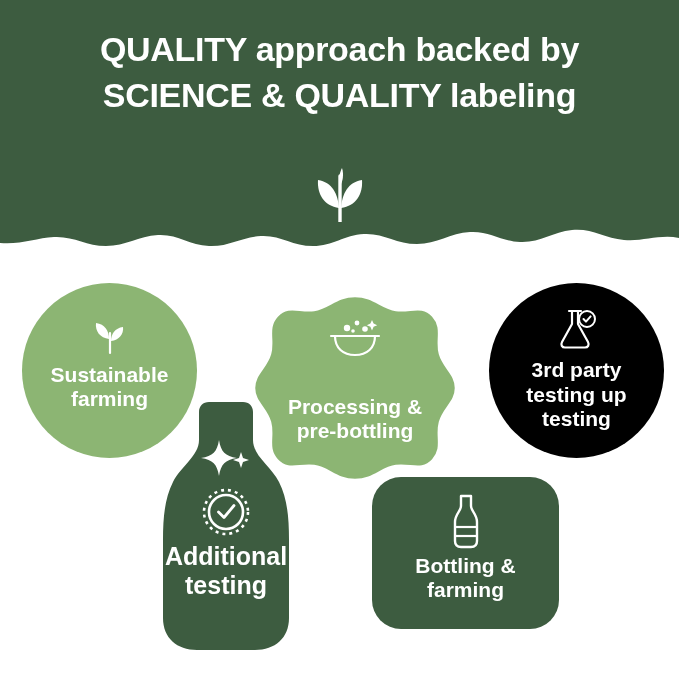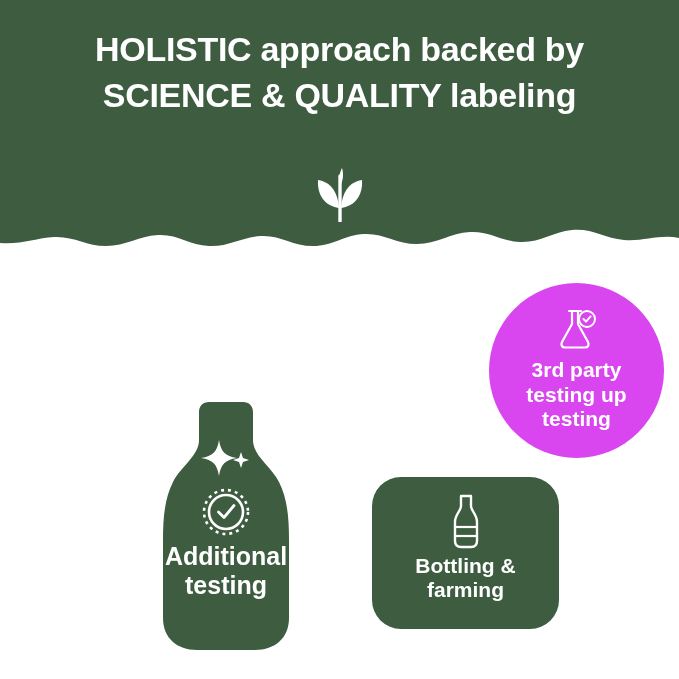--- a/index.html
+++ b/index.html
@@ -131,21 +131,21 @@
   }
   .n-processing .glyph { top: 22px; }
 
   
   .n-thirdparty {
     left: 489px;
     top: 283px;
     width: 175px;
     height: 175px;
     border-radius: 50%;
-    background: #d946ef;
+    background: #000000;
     font-size: 21px;
     padding-bottom: 26px;
     box-sizing: border-box;
   }
   .n-thirdparty .glyph { top: 24px; }
 
   
   .n-additional {
     left: 135px;
     top: 400px;
@@ -181,21 +181,21 @@
 </style>
 </head>
 <body>
 
 <div id="poster">
 
   <div class="top-band"></div>
 
   <div class="band-title">
     <div>
-      <span>HOLISTIC</span><span class="light"> approach backed by</span>
+      <span>QUALITY</span><span class="light"> approach backed by</span>
     </div>
     <div>
       <span>SCIENCE &amp; QUALITY</span><span class="light"> labeling</span>
     </div>
   </div>
 
   <svg class="sprig" viewBox="0 0 64 54">
     <path d="M32 54 C32 38 32 24 32 8" stroke="#ffffff" stroke-width="3.4" fill="none" stroke-linecap="round"></path>
     <path d="M31 40 C16 38 9 26 10 12 C24 14 30 26 31 40 Z" fill="#ffffff"></path>
     <path d="M33 40 C48 38 55 26 54 12 C40 14 34 26 33 40 Z" fill="#ffffff"></path>
@@ -203,21 +203,58 @@
   </svg>
 
   <svg class="torn-top" viewBox="0 0 679 60" preserveAspectRatio="none">
     <path d="M0,60 L679,60 L679,26 C660,22 642,30 624,28 C604,26 592,16 572,18
              C552,20 540,31 520,30 C500,29 490,19 470,20 C450,21 437,32 417,32
              C396,32 384,21 364,22 C344,23 333,34 313,34 C292,34 281,23 261,24
              C241,25 229,35 209,34 C189,33 178,22 158,23 C138,24 126,34 106,34
              C86,34 74,24 54,25 C36,26 20,33 0,31 Z" fill="#ffffff"></path>
   </svg>
 
-
+  <div class="node n-farming">
+    <svg class="glyph" width="40" height="40" viewBox="0 0 40 40">
+      <path d="M20 36 L20 16" stroke="#ffffff" stroke-width="2.2" fill="none" stroke-linecap="round"></path>
+      <path d="M19 22 C10 21 5 14 6 6 C15 7 19 14 19 22 Z" fill="#ffffff"></path>
+      <path d="M21 24 C29 23 34 17 33 10 C25 11 21 17 21 24 Z" fill="#ffffff"></path>
+    </svg>
+    <div class="label">
+      <span>Sustainable</span><br>
+      <span>farming</span>
+    </div>
+  </div>
+
+  <div class="node n-processing">
+    <svg class="blob" viewBox="0 0 210 192">
+      <path d="M105 4
+               C124 4 131 16 146 18 C161 20 172 12 183 24
+               C194 36 186 48 190 62 C194 76 206 82 206 96
+               C206 110 194 116 190 130 C186 144 194 156 183 168
+               C172 180 161 172 146 174 C131 176 124 188 105 188
+               C86 188 79 176 64 174 C49 172 38 180 27 168
+               C16 156 24 144 20 130 C16 116 4 110 4 96
+               C4 82 16 76 20 62 C24 48 16 36 27 24
+               C38 12 49 20 64 18 C79 16 86 4 105 4 Z" fill="#8cb573" stroke="#ffffff" stroke-width="2.5"></path>
+    </svg>
+    <svg class="glyph" width="56" height="44" viewBox="0 0 56 44">
+      <path d="M8 22 L48 22 C48 34 40 41 28 41 C16 41 8 34 8 22 Z" fill="none" stroke="#ffffff" stroke-width="2.2" stroke-linejoin="round"></path>
+      <path d="M4 22 L52 22" stroke="#ffffff" stroke-width="2.2" stroke-linecap="round"></path>
+      <circle cx="20" cy="14" r="3.2" fill="#ffffff"></circle>
+      <circle cx="30" cy="9" r="2.4" fill="#ffffff"></circle>
+      <circle cx="38" cy="15" r="2.8" fill="#ffffff"></circle>
+      <circle cx="26" cy="17" r="1.8" fill="#ffffff"></circle>
+      <path d="M45 6 l1.6 3.6 3.6 1.6 -3.6 1.6 -1.6 3.6 -1.6 -3.6 -3.6 -1.6 3.6 -1.6 Z" fill="#ffffff"></path>
+    </svg>
+    <div class="label">
+      <span>Processing &amp;</span><br>
+      <span>pre-bottling</span>
+    </div>
+  </div>
 
   <div class="node n-thirdparty">
     <svg class="glyph" width="44" height="44" viewBox="0 0 44 44">
       <path d="M17 4 L17 17 L7 35 C5.5 38 7 40.5 10 40.5 L30 40.5 C33 40.5 34.5 38 33 35 L23 17 L23 4" fill="none" stroke="#ffffff" stroke-width="2.2" stroke-linejoin="round" stroke-linecap="round"></path>
       <path d="M14 4 L26 4" stroke="#ffffff" stroke-width="2.2" stroke-linecap="round"></path>
       <circle cx="32" cy="12" r="8" fill="none" stroke="#ffffff" stroke-width="2"></circle>
       <path d="M28.5 12 L31 14.6 L35.6 9.4" fill="none" stroke="#ffffff" stroke-width="2" stroke-linecap="round" stroke-linejoin="round"></path>
     </svg>
     <div class="label">
       <span>3rd party</span><br>

